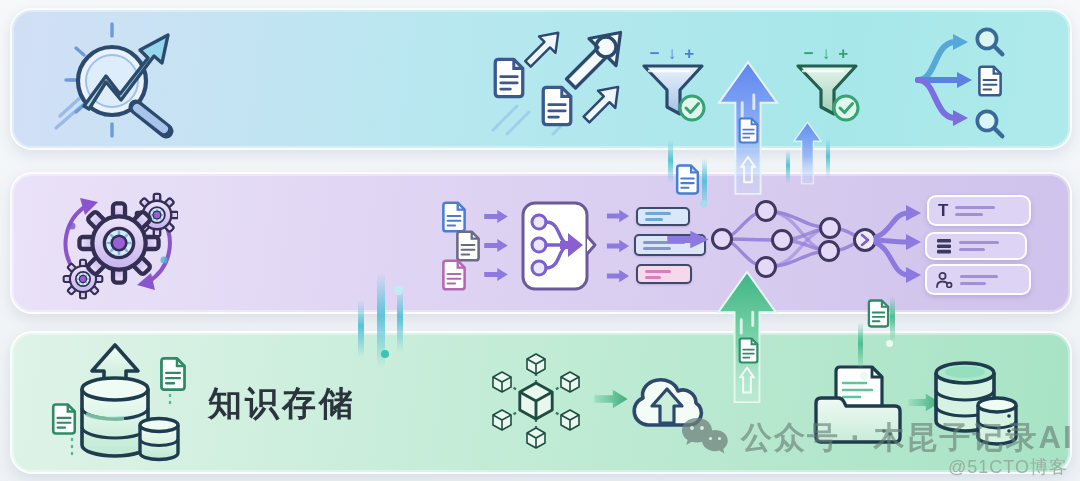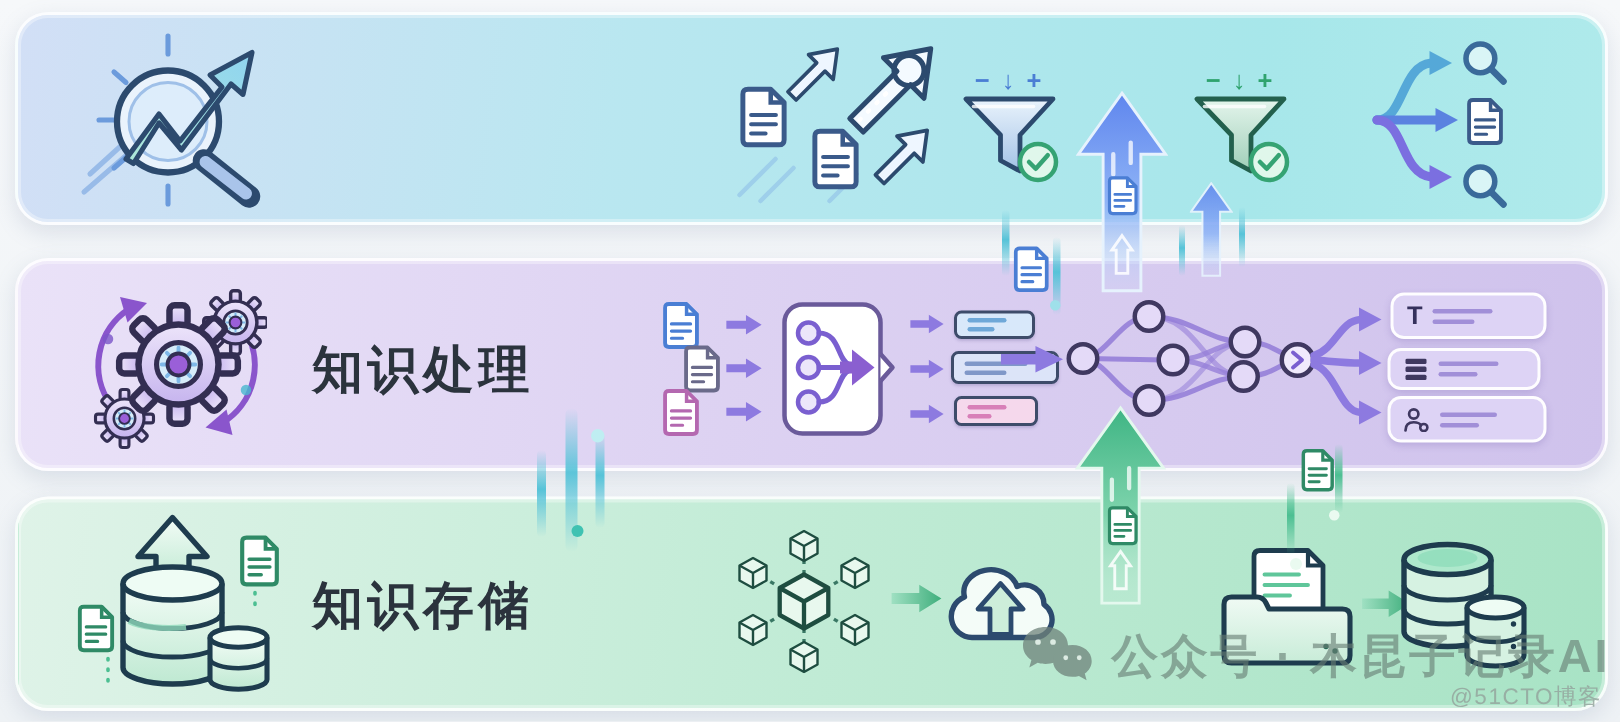--- a/index.html
+++ b/index.html
@@ -32,21 +32,21 @@
   .m-lines .bar{background:#a violet;}
 
   
   .streak{position:absolute;border-radius:4px;}
   .st-cy{background:linear-gradient(180deg,rgba(90,200,215,0) 0%,#56c3d8 45%,rgba(90,200,215,0) 100%);}
   .st-gr{background:linear-gradient(180deg,rgba(80,195,150,0) 0%,#4cbf92 45%,rgba(80,195,150,0) 100%);}
   .dot{position:absolute;border-radius:50%;}
 
   .wm{position:absolute;left:681px;top:417px;display:flex;align-items:flex-start;gap:10px;
       color:var(--watermark-ink,rgba(104,126,116,.62));font-size:31px;font-weight:600;letter-spacing:2px;white-space:nowrap;}
-  .wm-badge{position:absolute;right:12px;top:455px;font-size:15px;color:rgba(148,166,158,.85);letter-spacing:1px;}
+  .wm-badge{position:absolute;right:12px;top:455px;font-size:18px;color:rgba(148,166,158,.85);letter-spacing:1px;}
 </style>
 </head>
 <body>
 
 <div class="canvas">
 
   <svg class="abs" style="width:0;height:0;overflow:hidden" aria-hidden="true">
     <defs>
       <linearGradient id="gA" x1="0" y1="0" x2="0" y2="1">
         <stop offset="0" stop-color="#5f86ee"></stop>
@@ -224,21 +224,20 @@
       <polygon points="22,14 40,18 27,31" fill="#8a55cc"></polygon>
       <path d="M104 34 A45 45 0 0 1 90 98" fill="none" stroke="#8a55cc" stroke-width="4" stroke-linecap="round"></path>
       <polygon points="97,106 79,101 93,89" fill="#8a55cc"></polygon>
       <circle cx="14" cy="42" r="3.5" fill="#7a55c8" opacity=".8"></circle>
       <circle cx="106" cy="76" r="3.5" fill="#49b8cf" opacity=".8"></circle>
       <use href="#s-gear" x="4" y="74" width="42" height="42"></use>
       <use href="#s-gear" x="76" y="8" width="46" height="46"></use>
       <use href="#s-gear" x="18" y="16" width="86" height="86"></use>
     </svg>
 
-    <div class="band-title" style="left:196px;top:50px">知识处理</div>
 
     <svg class="abs" style="left:428px;top:26px" width="28" height="34" viewBox="0 0 26 32" style2="">
         <g style="color:#4a7ed4">
           <use href="#s-doc"></use>
         </g>
       </svg>
     <svg class="abs" style="left:442px;top:55px" width="28" height="34" viewBox="0 0 26 32">
         <g style="color:#6a6a8a">
           <use href="#s-doc"></use>
         </g>

